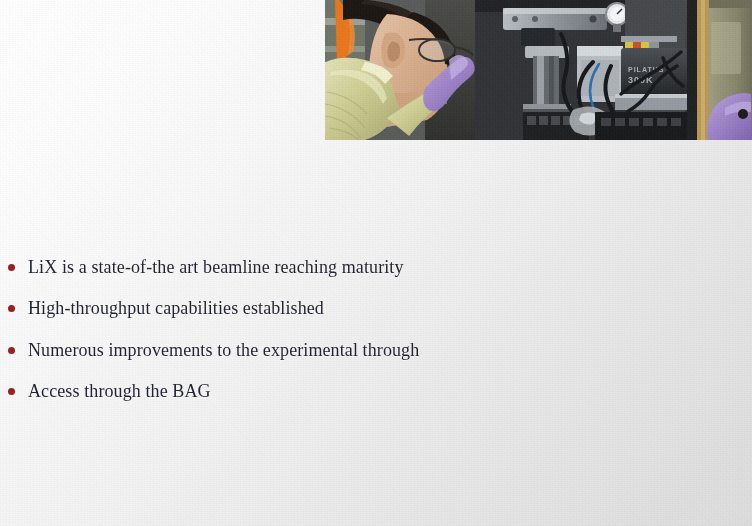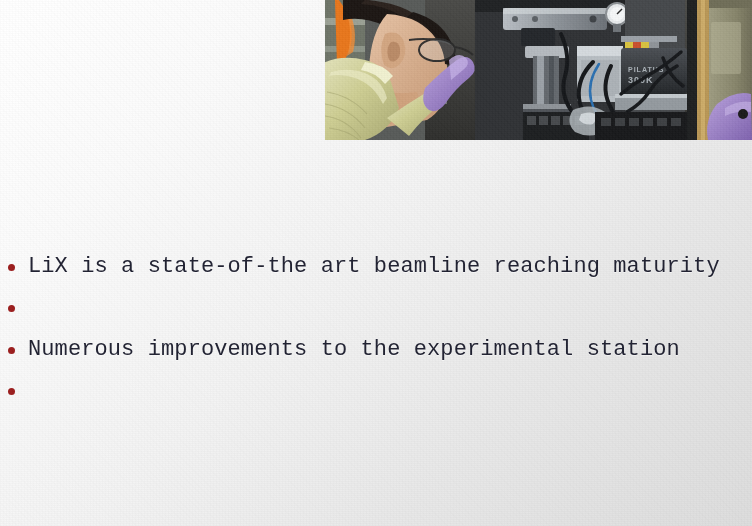--- a/index.html
+++ b/index.html
@@ -66,22 +66,22 @@
     position: absolute;
     left: 8px;
     top: 50%;
     width: 7px;
     height: 7px;
     margin-top: -3px;
     border-radius: 50%;
     background: #9b1c1c;
   }
   .bullet-text {
-    font-family: Liberation Mono, monospace;
-    font-size: 22px;
+    font-family: Liberation Serif, serif;
+    font-size: 18px;
     line-height: 1;
     color: #1f2030;
     letter-spacing: .1px;
     white-space: nowrap;
     text-shadow: 0 1px 0 rgba(255,255,255,.55);
   }
 
   
   .saxs-logo {
     position: absolute;
@@ -275,25 +275,27 @@
     </svg>
   </div>
 
   <ul class="bullet-list">
     <li class="bullet-item">
       <span class="bullet-marker"></span>
       <span class="bullet-text">LiX is a state-of-the art beamline reaching maturity</span>
     </li>
     <li class="bullet-item">
       <span class="bullet-marker"></span>
+      <span class="bullet-text">High-throughput capabilities established</span>
     </li>
     <li class="bullet-item">
       <span class="bullet-marker"></span>
-      <span class="bullet-text">Numerous improvements to the experimental station</span>
+      <span class="bullet-text">Numerous improvements to the experimental through</span>
     </li>
     <li class="bullet-item">
       <span class="bullet-marker"></span>
+      <span class="bullet-text">Access through the BAG</span>
     </li>
   </ul>
 
 
   <div class="slide-noise"></div>
 </div>
 
 </body></html>

